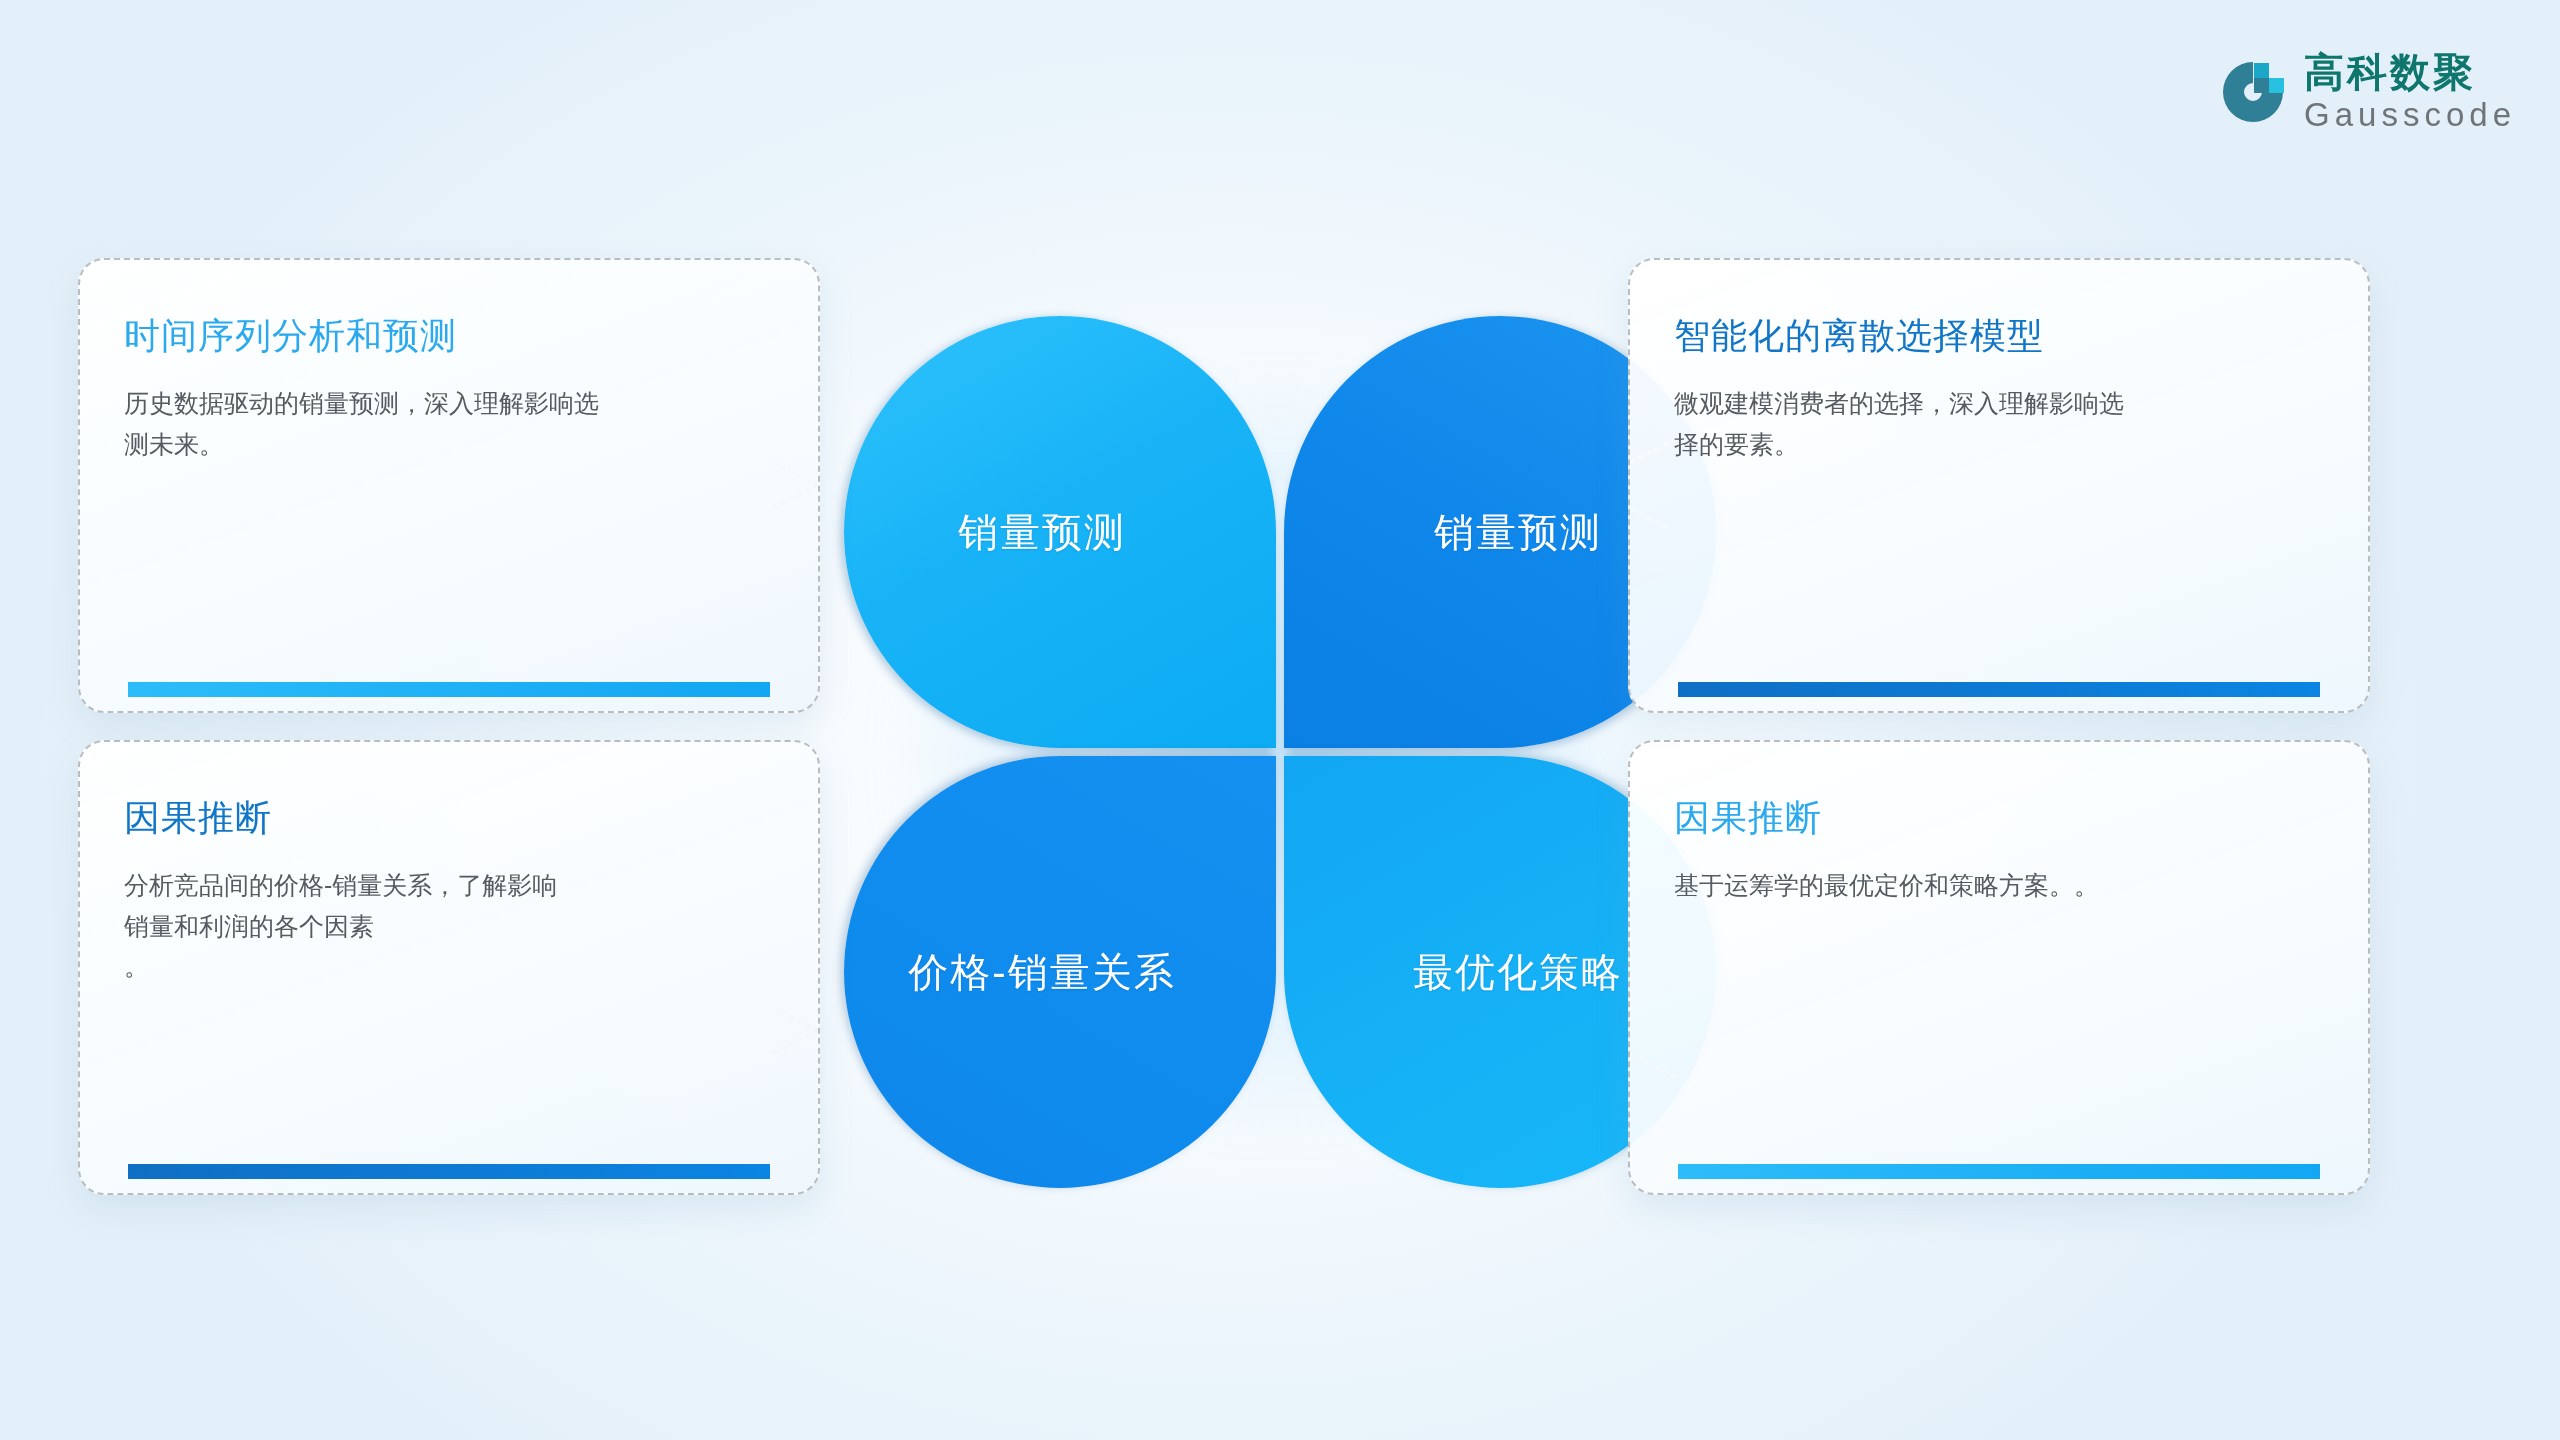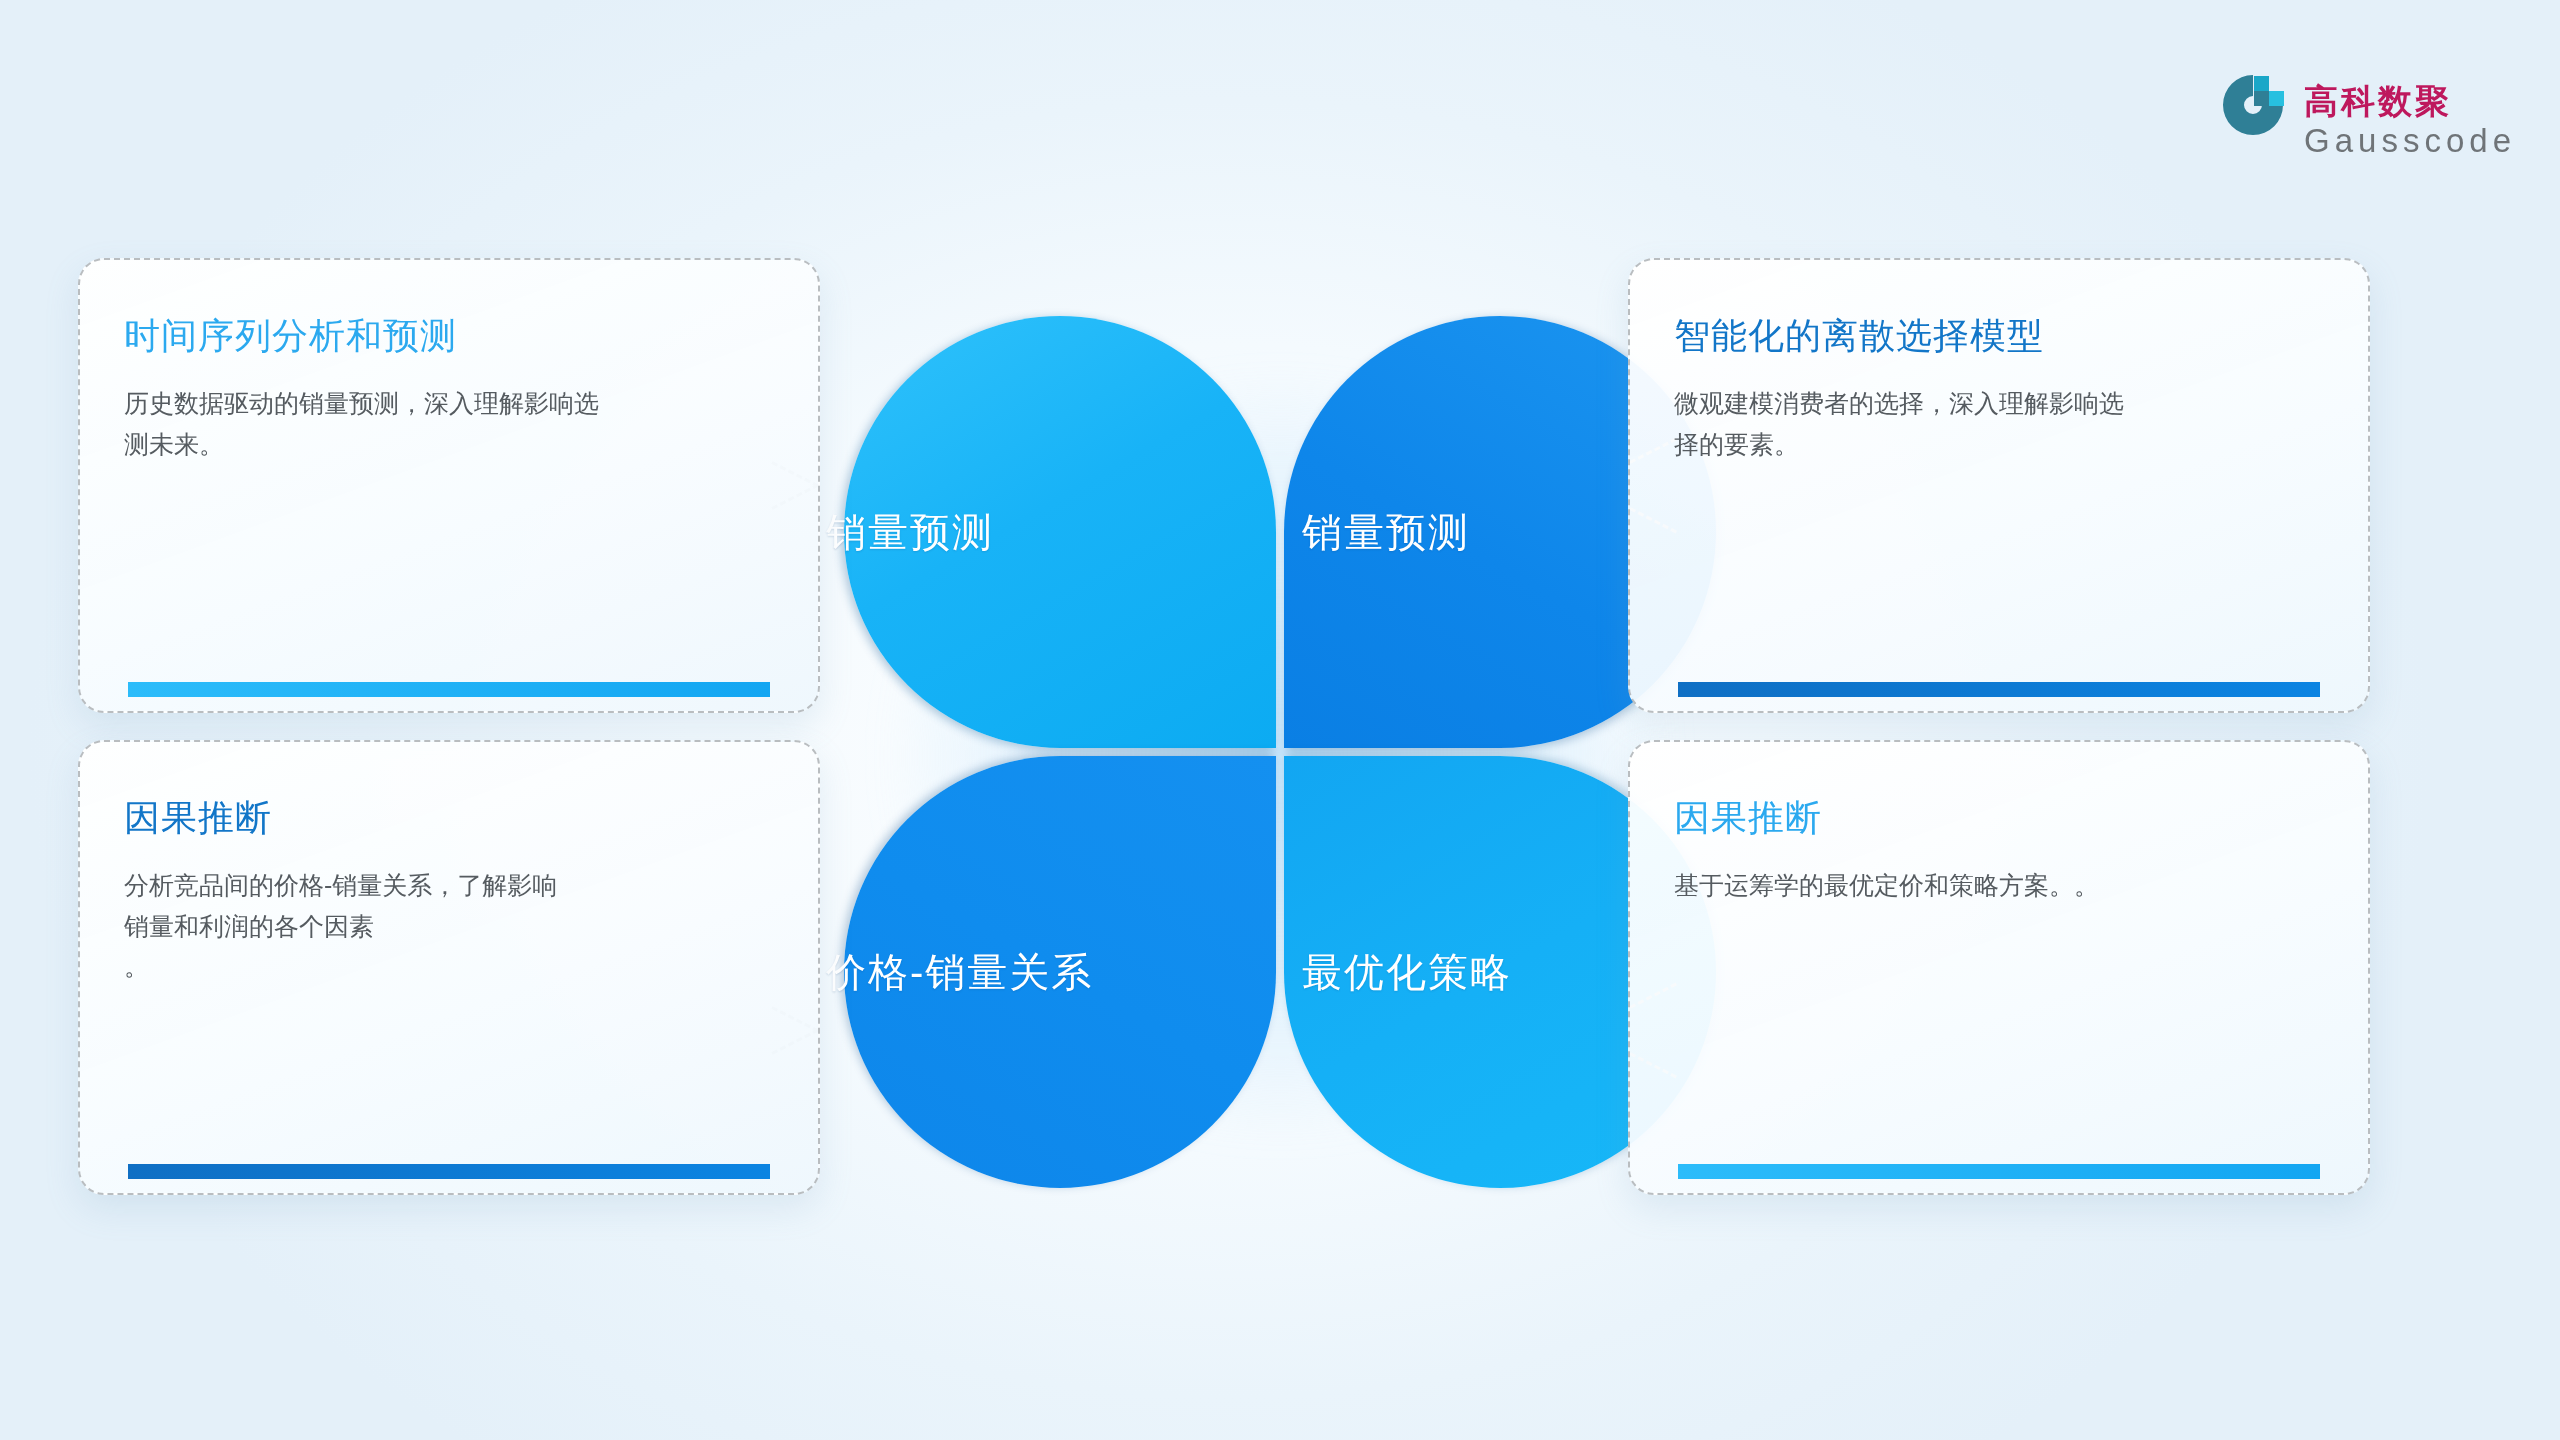--- a/index.html
+++ b/index.html
@@ -18,37 +18,37 @@
   .page-title{
     position:absolute; left:66px; top:102px;
     font-size:42px; color:#2ba9ef; letter-spacing:1px; white-space:nowrap;
   }
   .brand{
     position:absolute; right:44px; top:52px;
     display:flex; align-items:center; gap:18px;
   }
   .brand-mark{ position:relative; width:66px; height:66px; flex:0 0 auto; }
   .brand-text{ display:flex; flex-direction:column; line-height:1; }
-  .brand-cn{ font-size:34px; color:#be185d; letter-spacing:3px; font-weight:600;margin-top:32px; }
+  .brand-cn{ font-size:40px; color:#0f766e; letter-spacing:3px; font-weight:600; }
   .brand-en{ font-size:33px; color:#6f7478; letter-spacing:5px; margin-top:6px; }
 
   
   .flower{
     position:absolute; left:50%; top:756px; transform:translate(-50%,-50%);
     width:880px; height:880px;
   }
   .glow{
     position:absolute; left:50%; top:50%; transform:translate(-50%,-50%);
     width:1050px; height:1020px; border-radius:50%;
     background:radial-gradient(closest-side, rgba(150,210,250,.55), rgba(190,228,252,.22) 58%, rgba(255,255,255,0) 75%);
     filter:blur(18px);
   }
   .petal{
     position:absolute; width:432px; height:432px;
-    display:flex; align-items:center; justify-content:flex-start;
+    display:flex; align-items:center; justify-content:center;
     color:#fff; font-size:40px; letter-spacing:2px; white-space:nowrap;
     text-shadow:0 1px 2px rgba(0,60,120,.18);
   }
   .petal span{ position:relative; z-index:2; }
   .p-tl{ left:4px;   top:0;     border-radius:216px 216px 0 216px;
          background:linear-gradient(150deg,#2fc2fb 0%,#18b3f7 45%,#0cabf2 100%);
          box-shadow:-3px 2px 10px rgba(5,80,140,.30); }
   .p-tr{ left:444px; top:0;     border-radius:216px 216px 216px 0;
          background:linear-gradient(210deg,#1b95f0 0%,#0e86ea 55%,#0a7fe4 100%);
          box-shadow:3px 2px 10px rgba(5,70,130,.28); }

